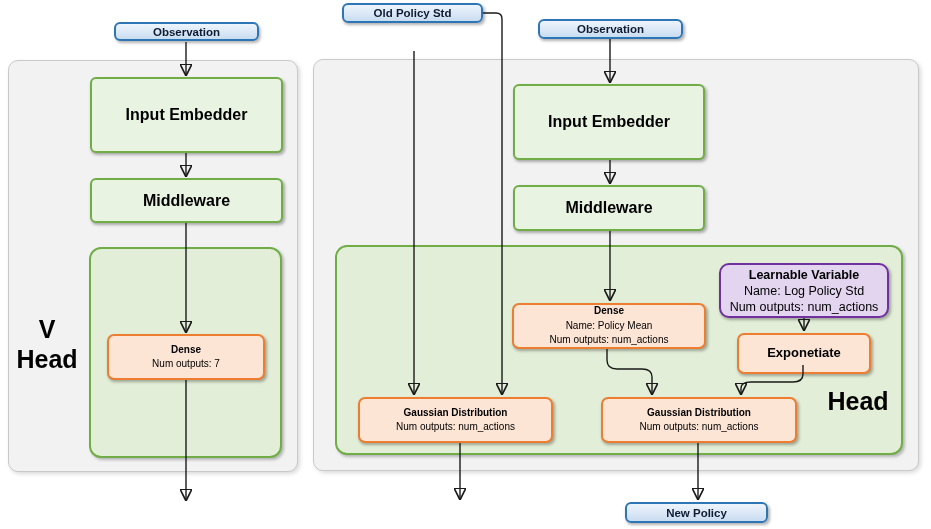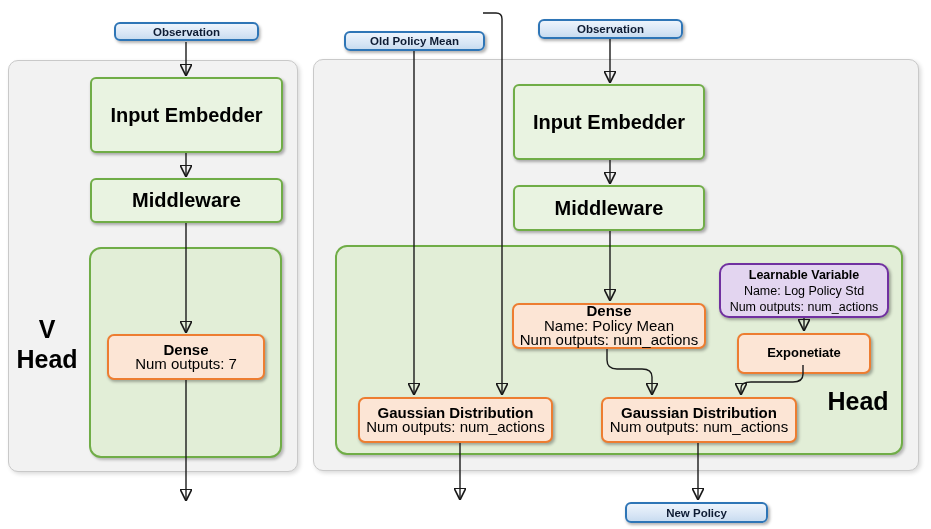--- a/index.html
+++ b/index.html
@@ -27,25 +27,25 @@
     display:flex;flex-direction:column;align-items:center;justify-content:center;
     text-align:center;box-shadow:1.5px 2px 3px rgba(0,0,0,0.3);
   }
   .blue{
     background:linear-gradient(180deg,#EDF4FC 0%,#D7E5F5 65%,#C8DCF0 100%);
     border:2px solid var(--blue-border);border-radius:6px;
     font-size:11.5px;font-weight:bold;color:#0d1b33;
   }
   .green{
     background:var(--green-fill);border:2px solid var(--green-border);border-radius:6px;
-    font-size:20px;font-weight:bold;color:#000;
+    font-size:16px;font-weight:bold;color:#000;
   }
   .orange{
     background:var(--orange-fill);border:2px solid var(--orange-border);border-radius:7px;
-    font-size:15px;line-height:14.5px;color:#000;
+    font-size:10px;line-height:14.5px;color:#000;
   }
   .purple{
     background:var(--purple-fill);border:2.5px solid var(--purple-border);border-radius:10px;
     font-size:12.5px;line-height:16px;color:#000;
   }
   .node .t{font-weight:bold;}
   #n-obs-left{left:114px;top:22px;width:145px;height:19px;}
   #n-obs-right{left:538px;top:19px;width:145px;height:20px;}
   #n-ops{left:342px;top:3px;width:141px;height:20px;}
   #n-opm{left:344px;top:31px;width:141px;height:20px;}
@@ -89,22 +89,22 @@
     <span>V</span>
     <span>Head</span>
   </div>
   <div class="head-label" id="lbl-ppo">
     <span>Head</span>
   </div>
 
   <div class="node blue" id="n-obs-left">
     <span>Observation</span>
   </div>
-  <div class="node blue" id="n-opm">
-    <span>Old Policy Mean</span>
+  <div class="node blue" id="n-ops">
+    <span>Old Policy Std</span>
   </div>
   <div class="node blue" id="n-obs-right">
     <span>Observation</span>
   </div>
   <div class="node blue" id="n-new-policy">
     <span>New Policy</span>
   </div>
 
   <div class="node green" id="n-ie-left">
     <span>Input Embedder</span>

